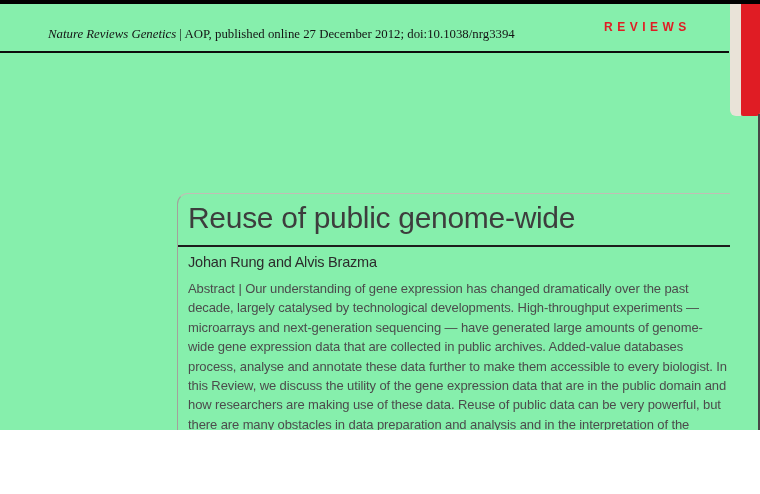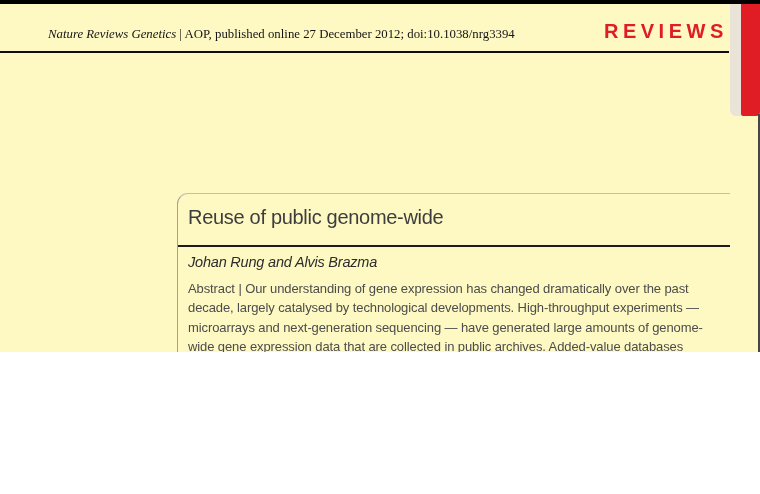--- a/index.html
+++ b/index.html
@@ -1,38 +1,38 @@
 <!DOCTYPE html>
 <html><head>
 <meta charset="utf-8">
 <style>
   html,body { margin:0; padding:0; }
   body { font-family:"Liberation Sans", sans-serif; background:#ffffff; }
 
   .page {
-    position:relative; width:760px; height:352px;
-    background:#fef9c3; overflow:hidden;
+    position:relative; width:760px; height:430px;
+    background:#86efac; overflow:hidden;
   }
 
   
   .top-bar { position:absolute; left:0; top:0; width:760px; height:4px; background:#000000; }
 
   
   .citation {
     position:absolute; left:48px; top:27px;
     font-family:"Liberation Serif", serif;
     font-size:12.8px; color:#141414; white-space:nowrap;
   }
   .citation .journal { font-style:italic; }
 
   
   .reviews {
     position:absolute; left:604px; top:20px;
     font-family:"Liberation Sans", sans-serif;
-    font-size:20px; font-weight:bold; letter-spacing:4.5px;
+    font-size:12px; font-weight:bold; letter-spacing:4.5px;
     color:#e01c24; white-space:nowrap;
   }
 
   
   .header-rule { position:absolute; left:0; top:51px; width:729px; height:2px; background:#0d0d0d; }
 
   
   .tab-beige {
     position:absolute; left:730px; top:4px; width:11px; height:112px;
     background:#e9e3d8; border-bottom-left-radius:6px;
@@ -49,32 +49,32 @@
     position:absolute; left:177px; top:193px; width:553px; height:291px;
     box-sizing:border-box;
     border-left:1.5px solid #a3a19b;
     border-top:1.5px solid #c2beb5;
     border-top-left-radius:11px;
     padding:5px 0 0 10px;
   }
 
   .title {
     margin:0; padding-top:2px;
-    font-size:20px; line-height:33px; font-weight:normal;
+    font-size:30px; line-height:33px; font-weight:normal;
     color:#3d3d3d; letter-spacing:-0.3px;
   }
 
   .title-rule {
     height:2px; background:#1c1c1c;
     margin:11px 0 0 -10px;
   }
 
   .byline {
     margin-top:7px;
-    font-style:italic; font-size:14.5px; color:#2c2c2c;
+    font-size:14.5px; color:#2c2c2c;
     letter-spacing:-0.2px;
   }
 
   .abstract {
     margin:9px 0 0 0; width:541px;
     font-size:13px; line-height:19.4px; color:#4c4c4c;
     letter-spacing:-0.1px;
   }
 
   

